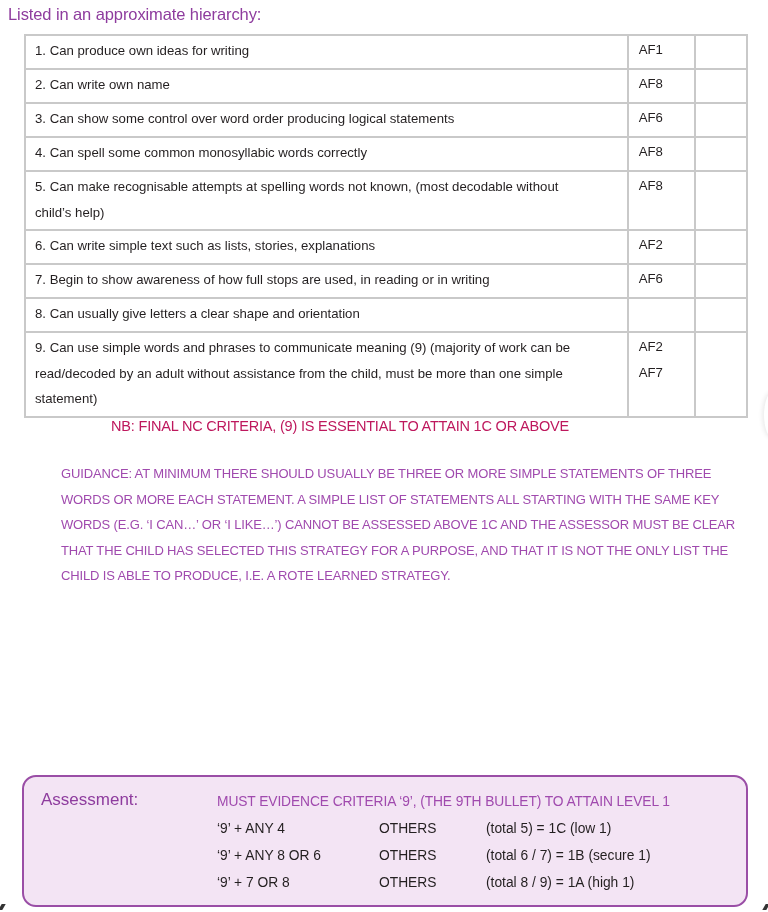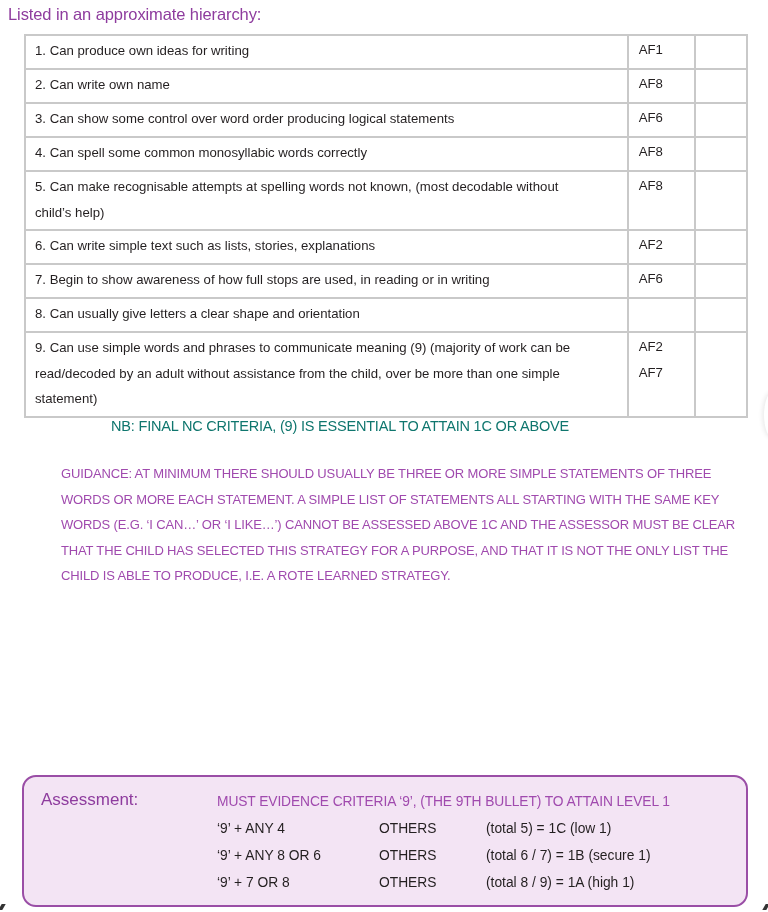--- a/index.html
+++ b/index.html
@@ -58,21 +58,21 @@
     td.desc .cell-line:first-child { margin-top: -4px; }
     td.af .cell-line:first-child { margin-top: -4px; }
 
     .nb {
       position: absolute;
       left: 0;
       width: 680px;
       top: 418px;
       text-align: center;
       font-size: 14.5px;
-      color: #0f766e;
+      color: #be185d;
       letter-spacing: -0.2px;
     }
     .guidance {
       position: absolute;
       left: 25px;
       top: 461px;
       width: 725px;
       font-size: 13px;
       line-height: 25.6px;
       color: #a04aae;
@@ -219,21 +219,21 @@
         <span class="cell-line">8. Can usually give letters a clear shape and orientation</span>
       </td>
       <td class="af">
         <span class="cell-line"></span>
       </td>
       <td class="blank"></td>
     </tr>
     <tr class="r9">
       <td class="desc">
         <span class="cell-line">9. Can use simple words and phrases to communicate meaning (9) (majority of work can be</span>
-        <span class="cell-line">read/decoded by an adult without assistance from the child, over be more than one simple</span>
+        <span class="cell-line">read/decoded by an adult without assistance from the child, must be more than one simple</span>
         <span class="cell-line">statement)</span>
       </td>
       <td class="af">
         <span class="cell-line">AF2</span>
         <span class="cell-line">AF7</span>
       </td>
       <td class="blank"></td>
     </tr>
   </tbody>
 </table>

